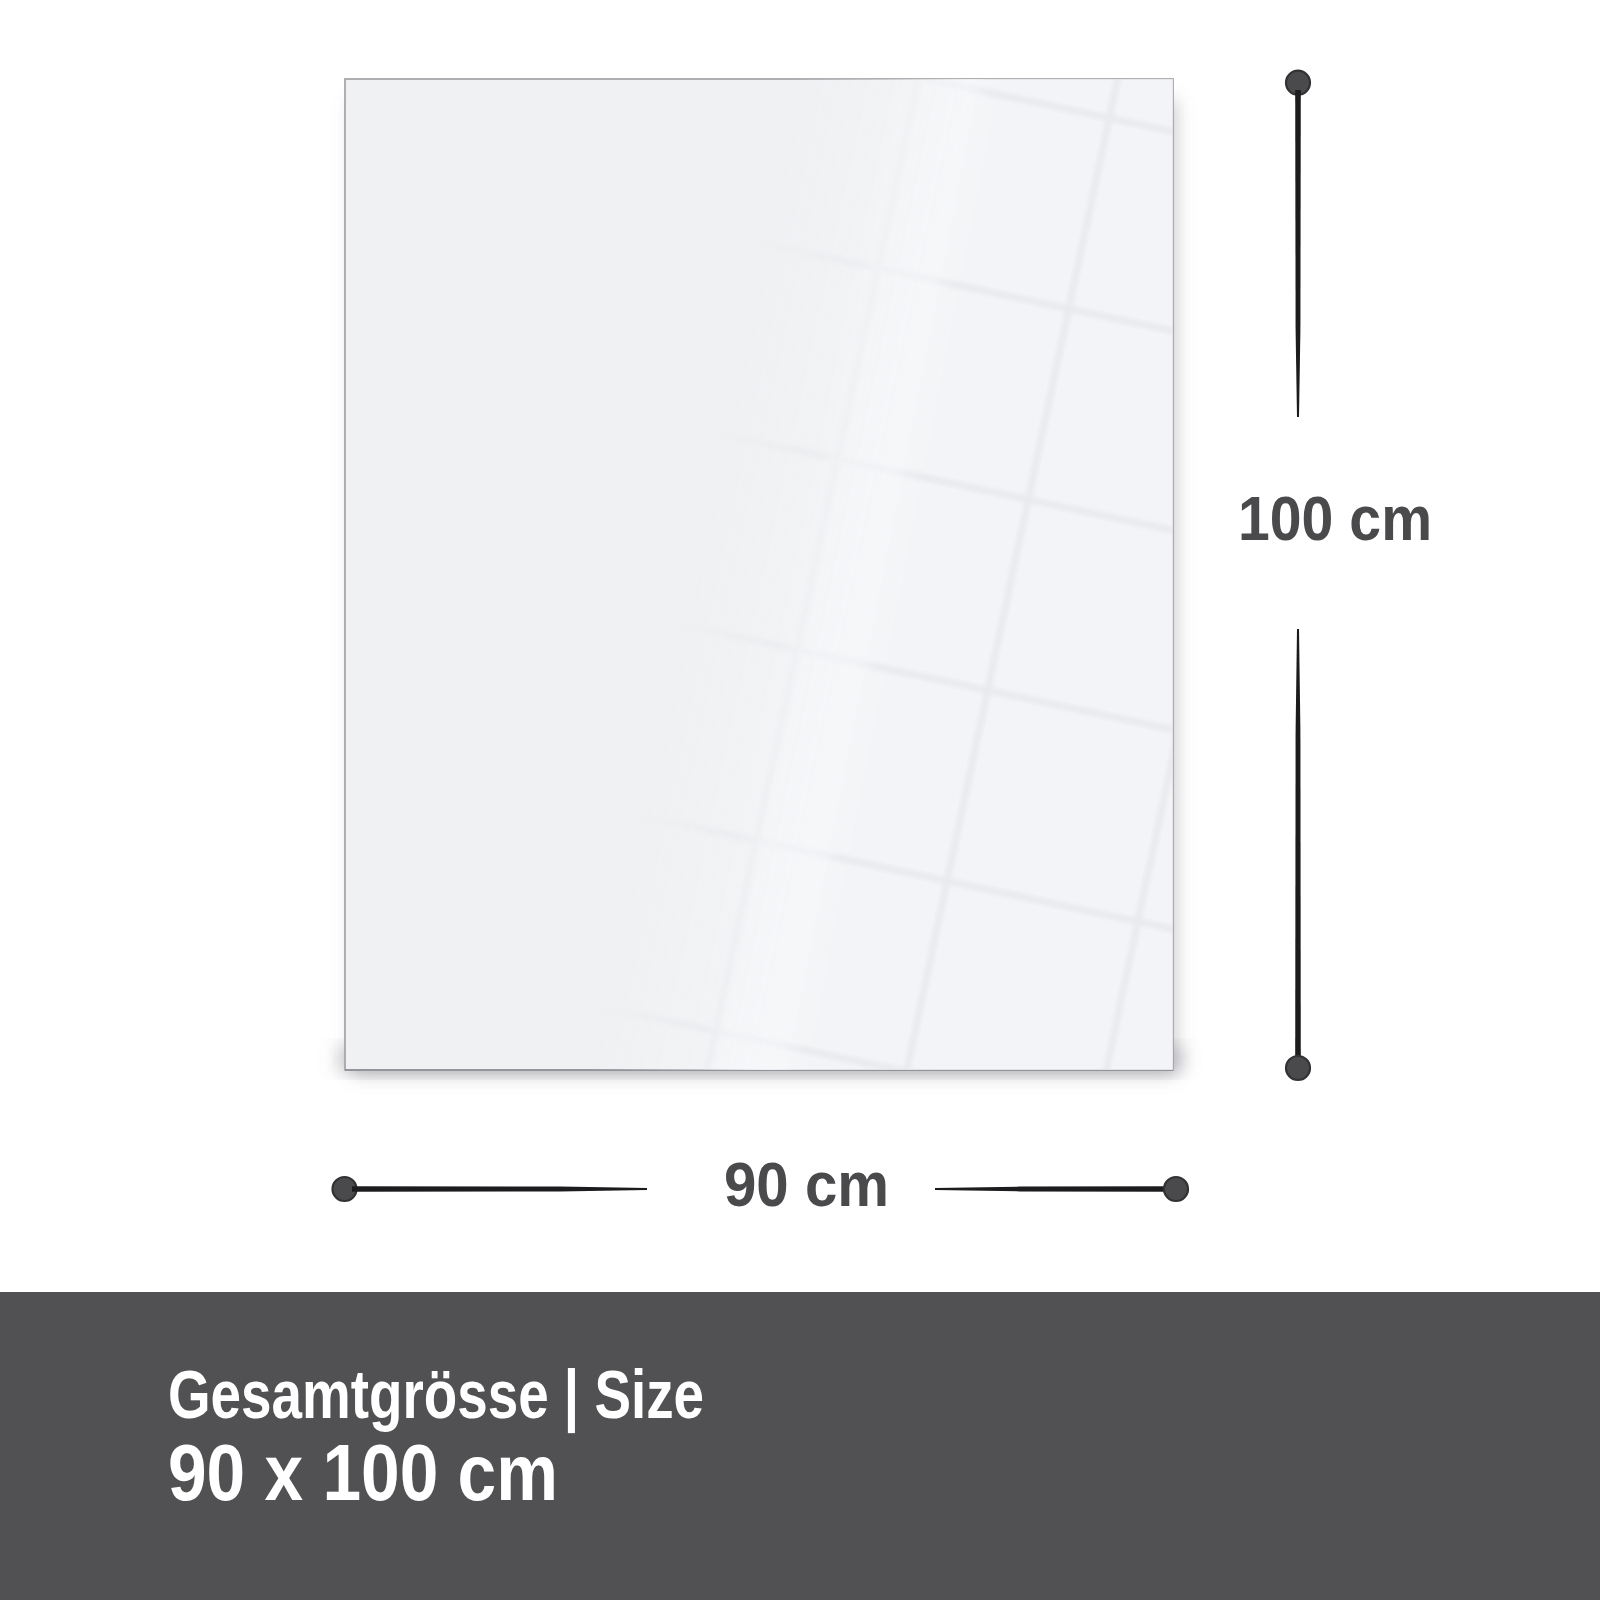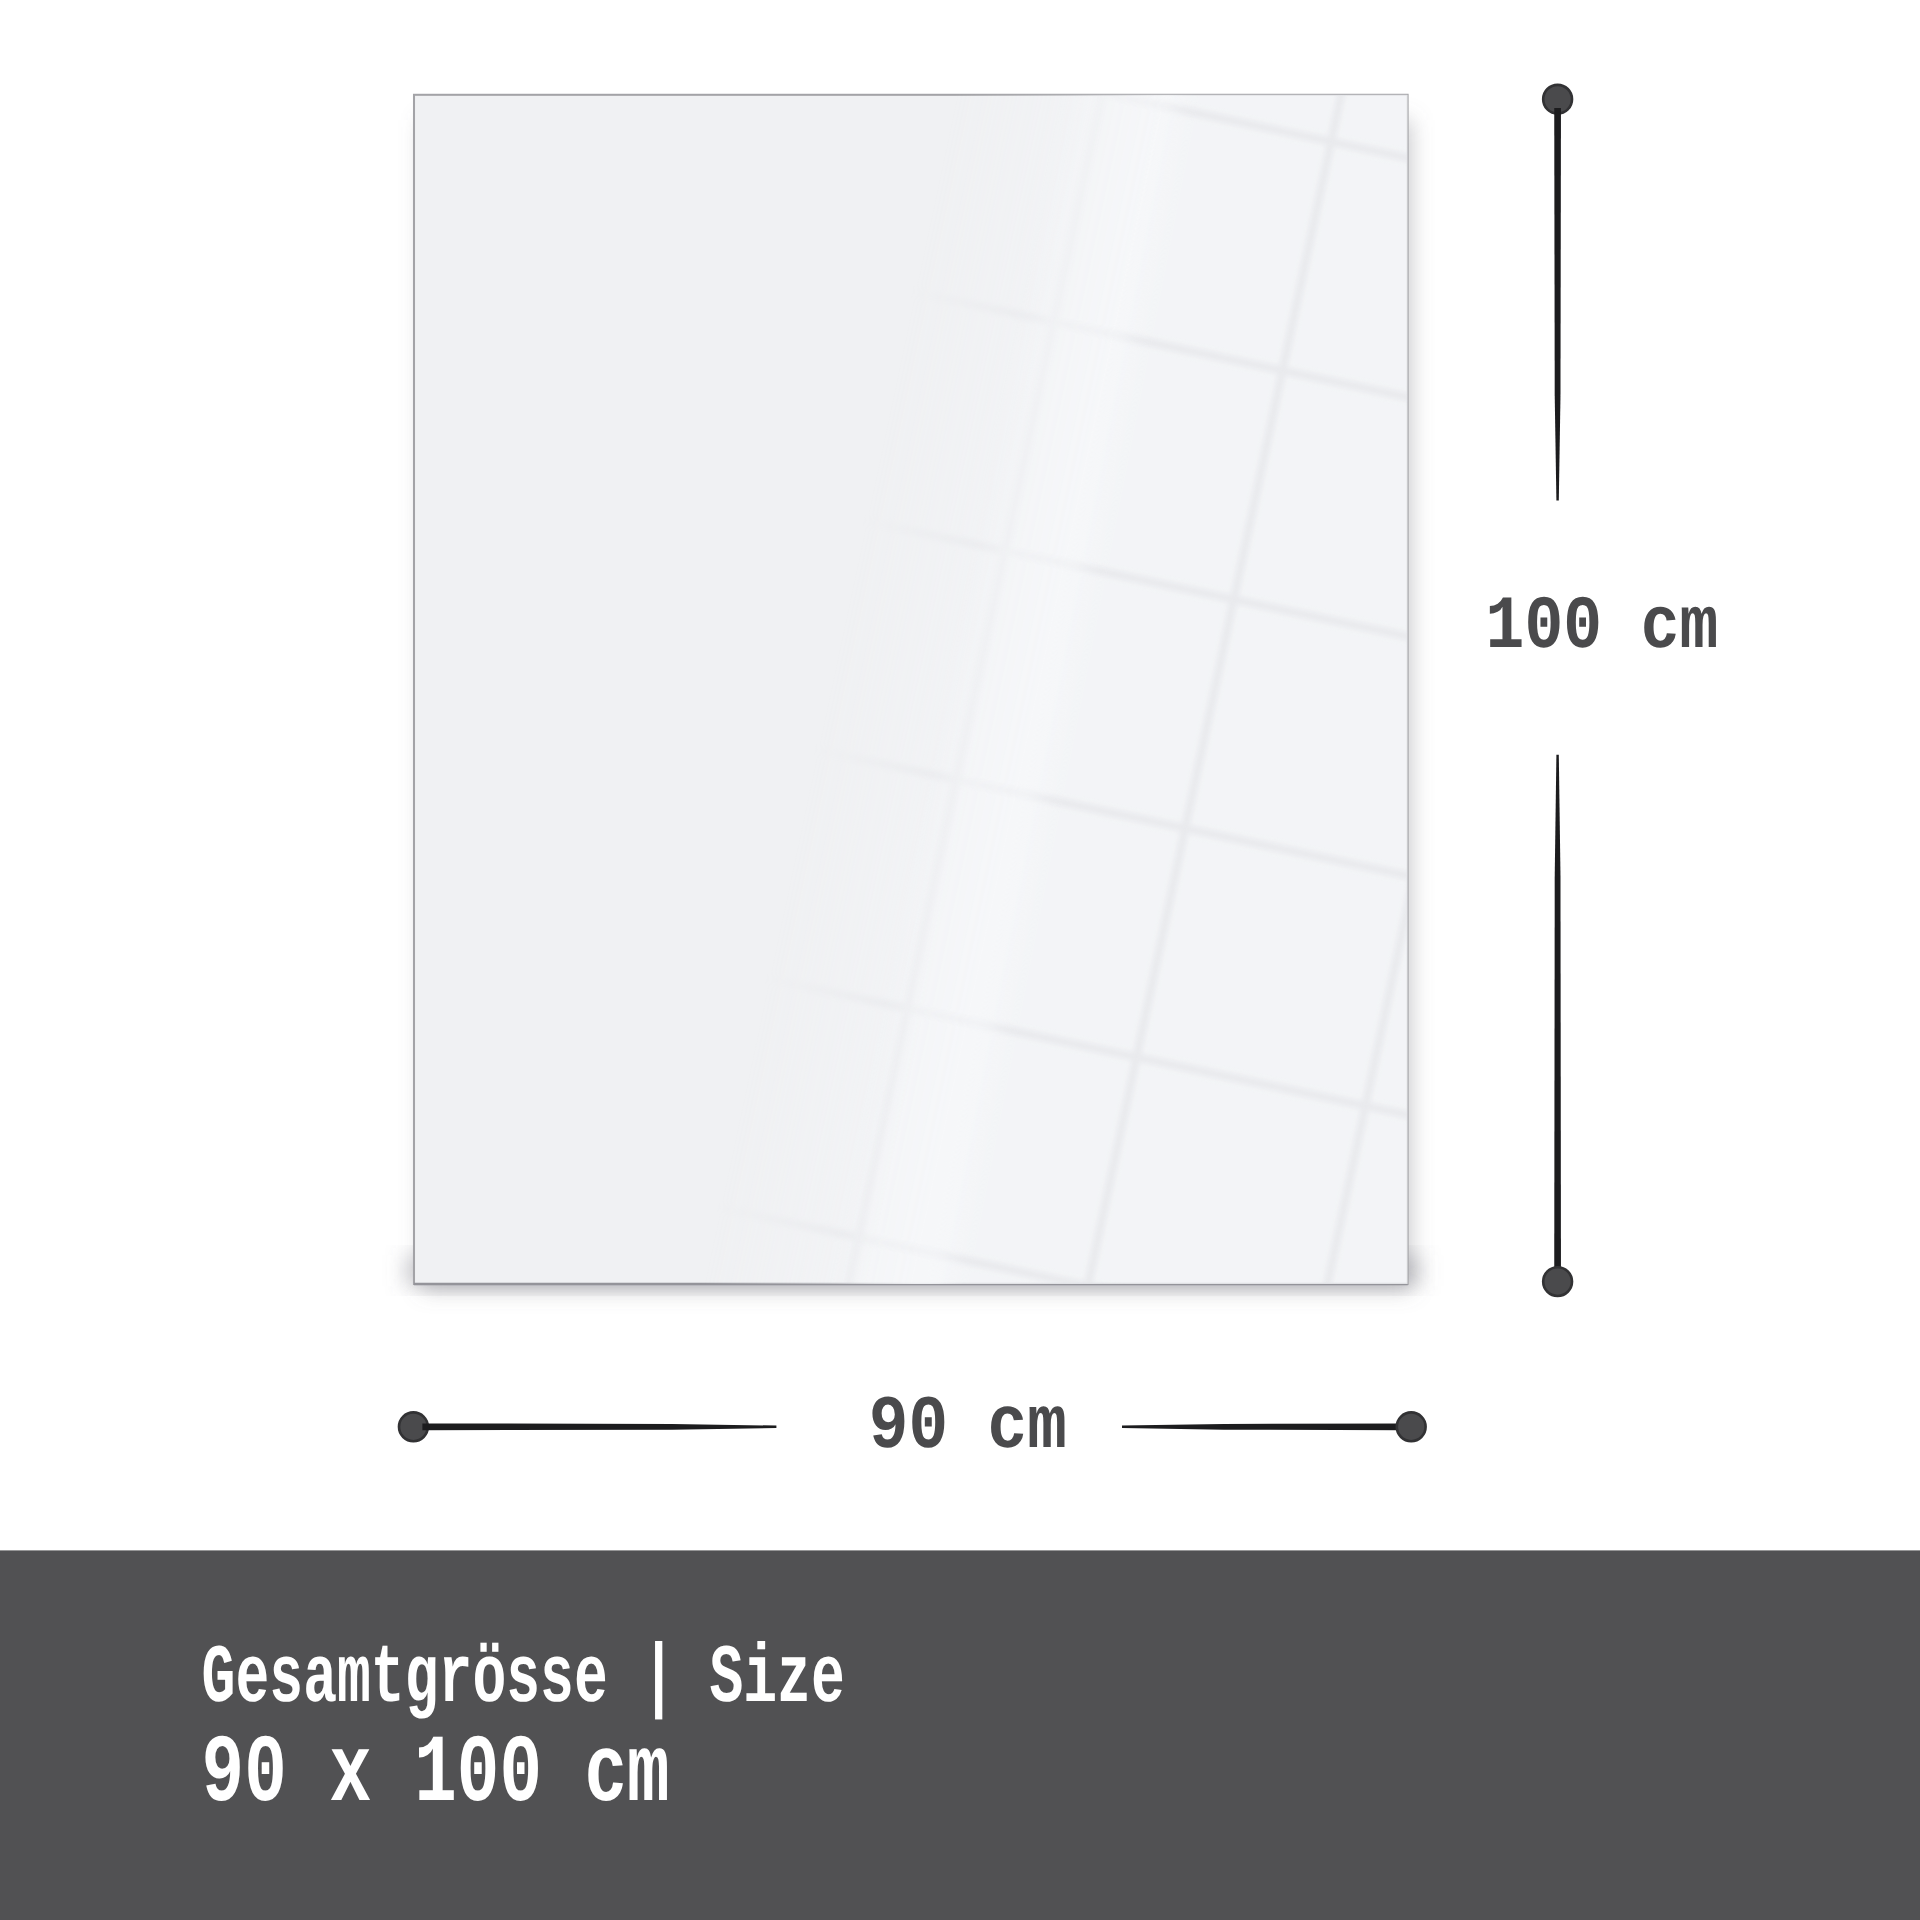--- a/index.html
+++ b/index.html
@@ -1,17 +1,17 @@
 <!DOCTYPE html>
 <html><head>
 <meta charset="utf-8">
 <style>
   html,body{margin:0;padding:0;background:#ffffff;}
   .stage{position:relative;width:1600px;height:1600px;overflow:hidden;
-         font-family:Liberation Mono, monospace;}
+         font-family:Liberation Sans, sans-serif;}
 </style>
 </head>
 <body>
 <div class="stage">
 <svg width="1600" height="1600" viewBox="0 0 1600 1600" xmlns="http://www.w3.org/2000/svg">
   <defs>
     <filter id="soft" x="-30%" y="-30%" width="160%" height="160%">
       <feGaussianBlur stdDeviation="9"></feGaussianBlur>
     </filter>
     <filter id="blurGrid" x="-20%" y="-20%" width="140%" height="140%">

